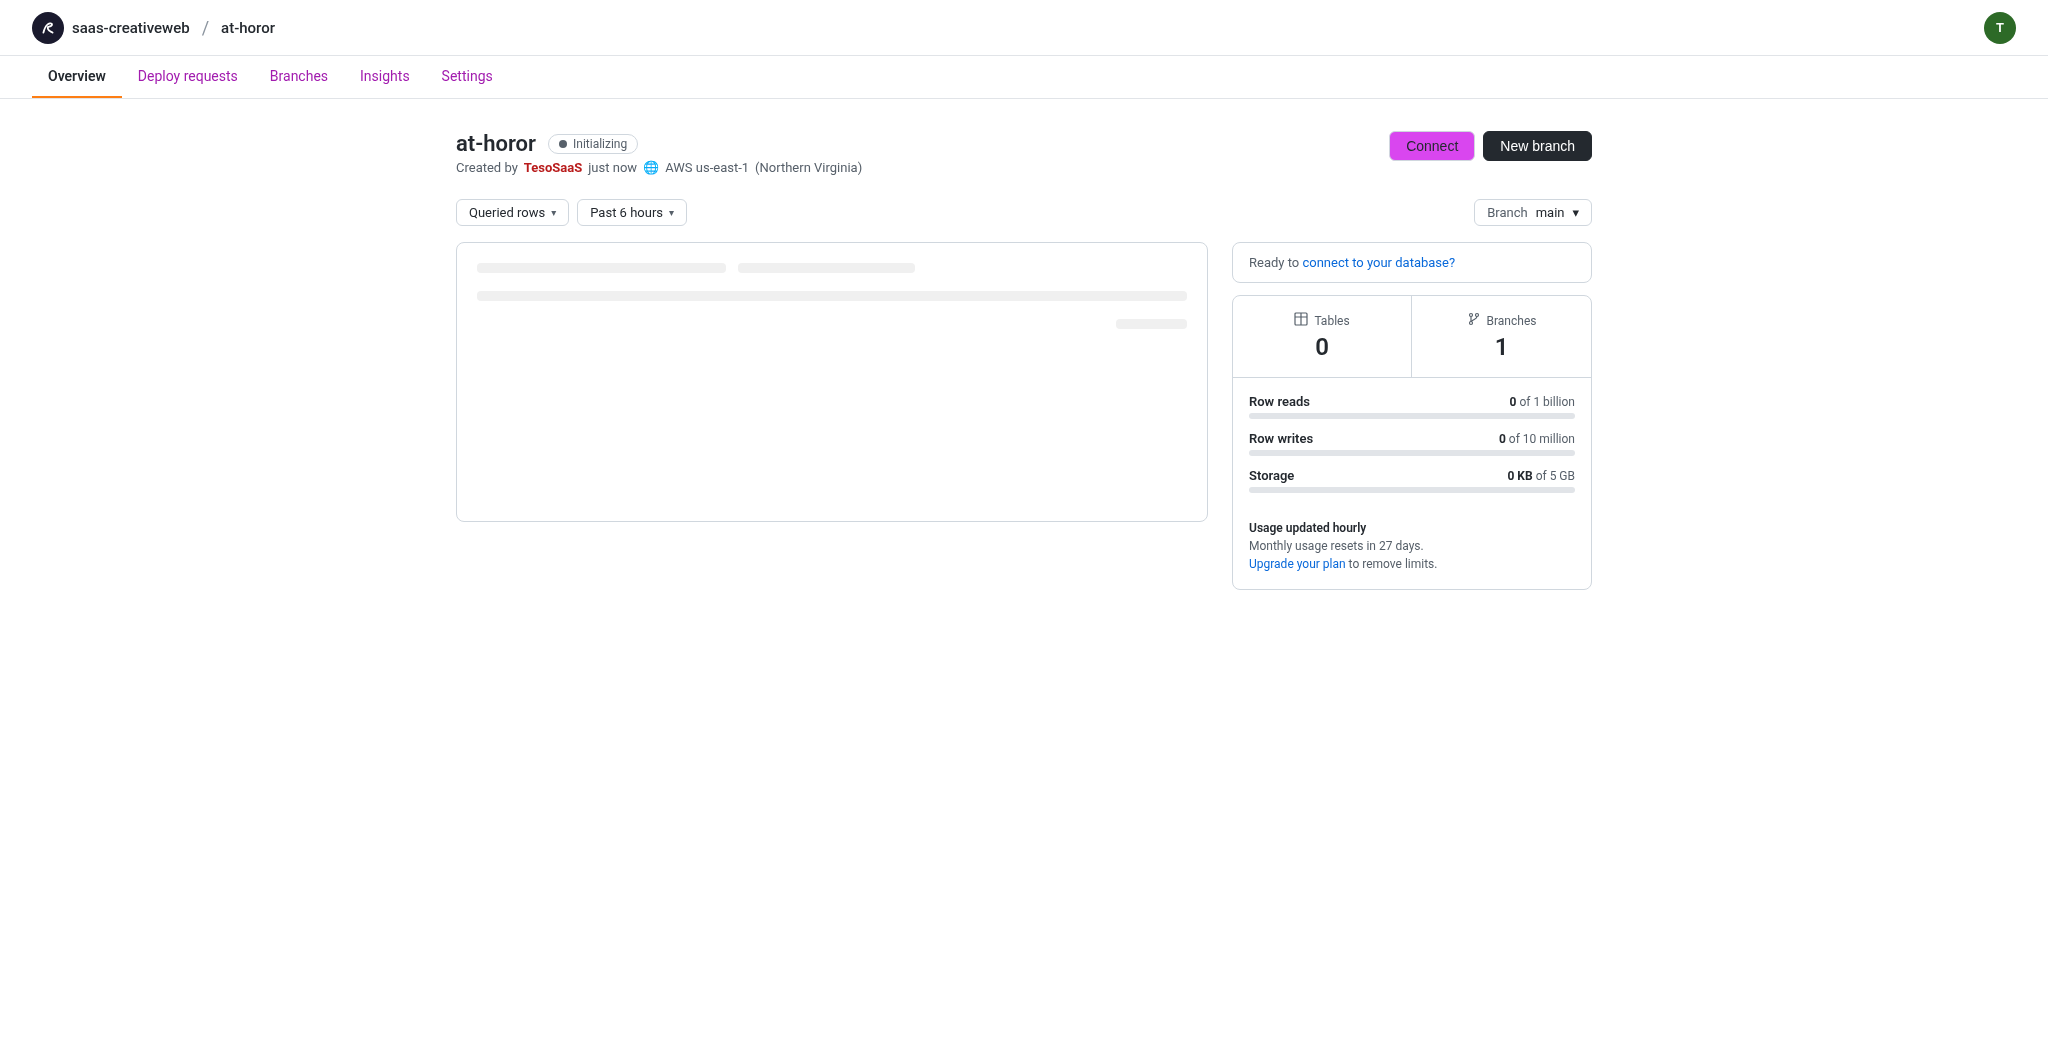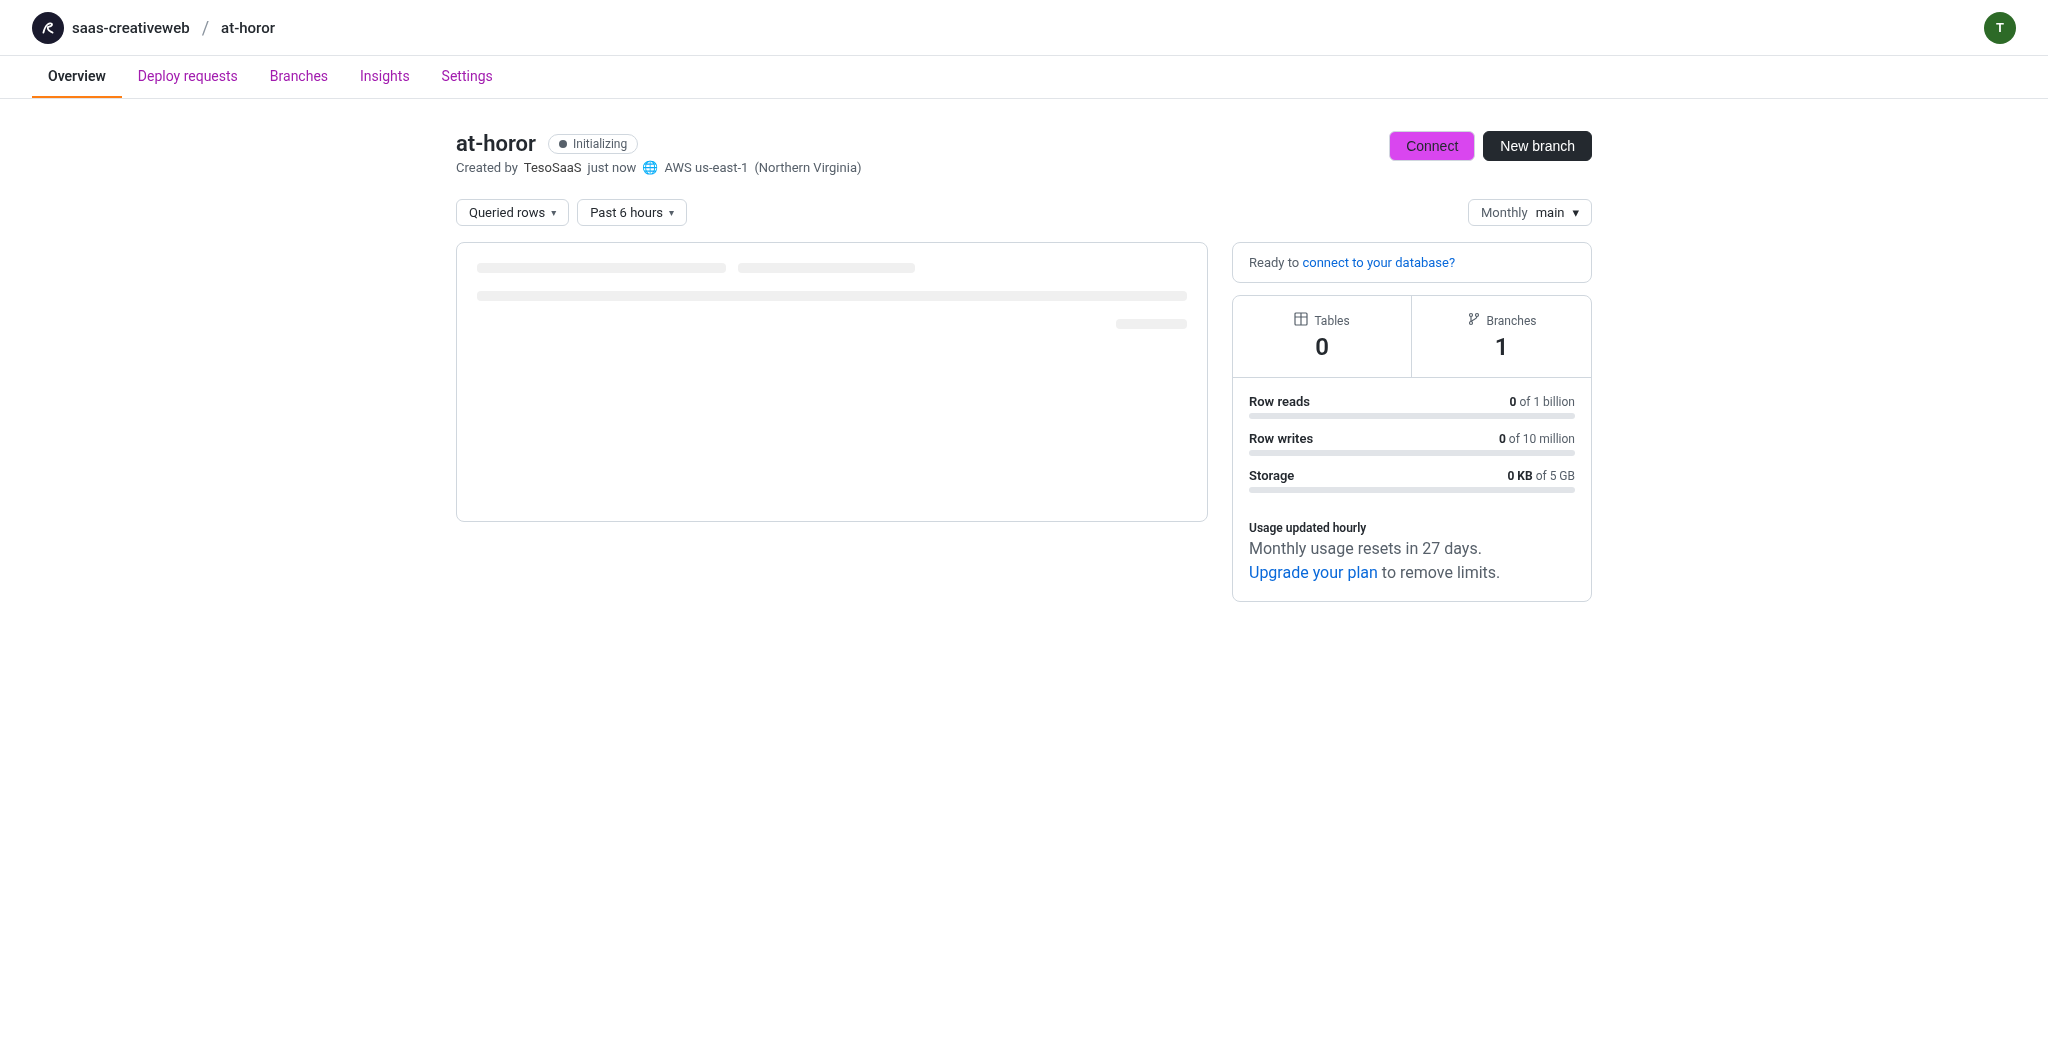--- a/index.html
+++ b/index.html
@@ -125,21 +125,21 @@
       100% { opacity: 1; }
     }
     .page-meta {
       font-size: 13px;
       color: #57606a;
       margin-top: 4px;
       display: flex;
       align-items: center;
       gap: 6px;
     }
-    .page-meta strong { color: #404040; font-weight: 400; }
+    .page-meta strong { color: #b91c1c; font-weight: 700; }
 
     
     .btn {
       padding: 6px 16px;
       border-radius: 6px;
       font-size: 14px;
       font-weight: 500;
       cursor: pointer;
       border: 1px solid;
     }
@@ -331,21 +331,21 @@
     .usage-notice {
       padding: 0 16px 16px;
     }
     .usage-notice-title {
       font-size: 12px;
       font-weight: 600;
       color: #24292f;
       margin-bottom: 2px;
     }
     .usage-notice-desc {
-      font-size: 16px;
+      font-size: 12px;
       color: #57606a;
       line-height: 1.5;
     }
     .usage-notice-desc a { color: #0969da; text-decoration: none; }
   </style>
 </head>
 <body>
 
 <nav class="top-nav">
   <div class="top-nav-left">
@@ -399,21 +399,21 @@
   <div class="filters-row">
     <div class="filter-select">
       <span>Queried rows</span>
       <span class="chevron">▾</span>
     </div>
     <div class="filter-select">
       <span>Past 6 hours</span>
       <span class="chevron">▾</span>
     </div>
     <div class="branch-filter">
-      <span class="branch-label">Monthly</span>
+      <span class="branch-label">Branch</span>
       <span>main</span>
       <span class="chevron">▾</span>
     </div>
   </div>
 
   <div class="content-grid">
 
     <div class="activity-card">
 
       <div class="skeleton-row">

